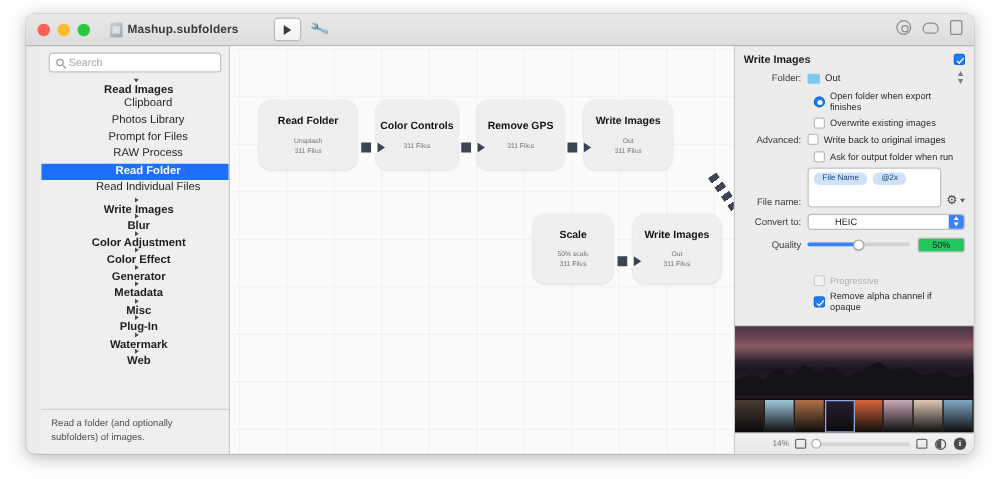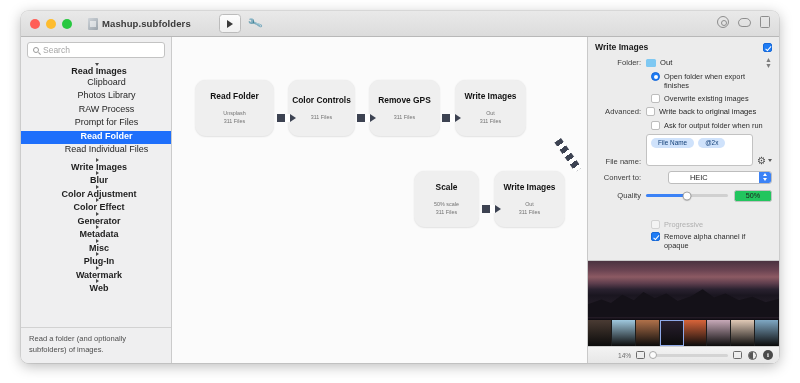--- a/index.html
+++ b/index.html
@@ -102,20 +102,21 @@
   
   .body-row { flex: 1; display: flex; min-height: 0; }
 
   
   .sidebar {
     width: 151px; flex: 0 0 151px;
     background: #efeff0;
     border-right: 0.5px solid #cbcbcb;
     display: flex; flex-direction: column;
     min-height: 0;
+    margin-left: 12px;
   }
   .search-wrap { padding: 5px 6px 4px 6px; }
   .search-box {
     height: 16px;
     background: #ffffff;
     border: 0.5px solid #c3c3c3;
     border-radius: 3px;
     display: flex; align-items: center;
     padding: 0 5px; gap: 4px;
   }
@@ -252,21 +253,21 @@
   .fval { display: flex; align-items: center; gap: 4px; font-size: 7.6px; color: #1f1f1f; }
   .folder-ico {
     width: 10px; height: 8px; border-radius: 1.5px;
     background: #7ec8f2; flex: 0 0 auto;
   }
   .stepper {
     margin-left: auto; font-size: 7px; color: #7d7d7d;
     line-height: .8; text-align:center;
   }
   .chk-line {
-    display: flex; gap: 4px;
+    display: flex; align-items: center; gap: 4px;
     font-size: 7.4px; color: #2d2d2d; margin-bottom: 3.5px;
     padding-left: 56px;
   }
   .chk-line.disabled { color: #b0b0b0; }
   .filename-box {
     flex: 1; height: 32px; background: #fff;
     border: 0.5px solid #c2c2c2; border-radius: 3px;
     display: flex; align-items: flex-start; gap: 4px;
     padding: 3px 4px;
   }
@@ -458,24 +459,24 @@
             <div class="disc open"></div>
             <span>Read Images</span>
           </div>
           <div class="tree-row child">
             <span>Clipboard</span>
           </div>
           <div class="tree-row child">
             <span>Photos Library</span>
           </div>
           <div class="tree-row child">
+            <span>Prompt for Files</span>
+          </div>
+          <div class="tree-row child">
             <span>RAW Process</span>
-          </div>
-          <div class="tree-row child">
-            <span>Prompt for Files</span>
           </div>
           <div class="tree-row child selected">
             <span>Read Folder</span>
           </div>
           <div class="tree-row child">
             <span>Read Individual Files</span>
           </div>
           <div class="tree-row group">
             <div class="disc"></div>
             <span>Write Images</span>
@@ -613,21 +614,21 @@
           <div class="filename-box" id="token-box">
               <span class="token">File Name</span>
               <span class="token">@2x</span>
             </div>
           <div class="gear-wrap">
             <span class="gear">⚙</span>
             <div class="caret-dn"></div>
           </div>
         </div>
 
-        <div class="frow" style="margin-top:5px;gap:22px;">
+        <div class="frow" style="margin-top:5px;">
           <div class="flabel">Convert to:</div>
           <div class="select-box">
             <span>HEIC</span>
             <div class="select-arrows">
               <div class="sa-up"></div>
                 <div class="sa-dn"></div>
             </div>
           </div>
         </div>
 

